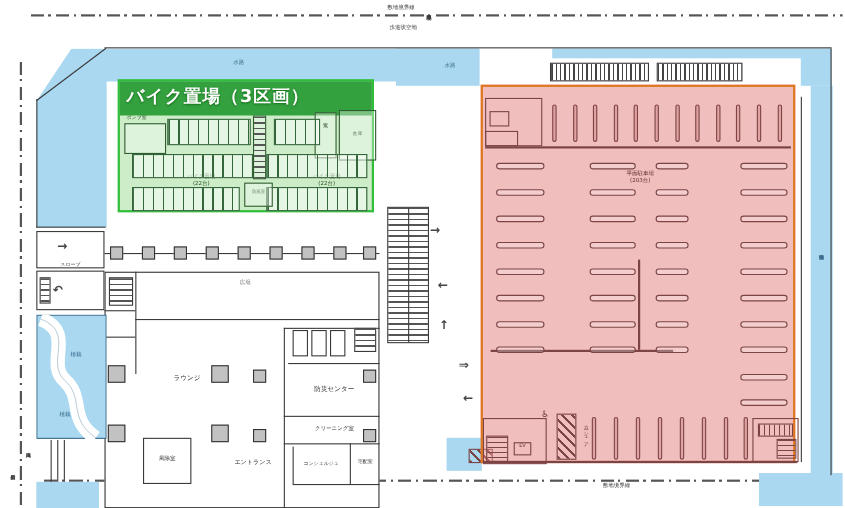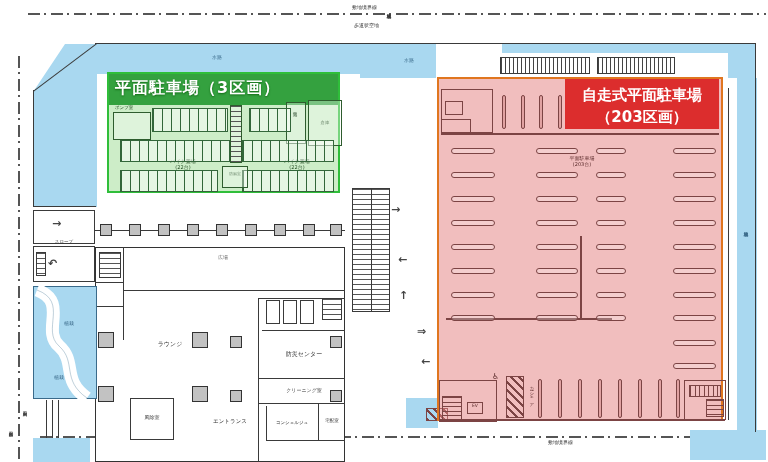--- a/index.html
+++ b/index.html
@@ -120,21 +120,21 @@
     </div>
 
   <svg class="abs" style="left:33px;top:286px;z-index:2" width="64" height="113" viewBox="0 0 64 113">
     <rect x="0.5" y="0.5" width="63" height="112" fill="#a9d8f0" stroke="#3a6a8a" stroke-width="1"></rect>
     <path d="M4,4 C36,16 8,44 26,60 C44,76 28,94 54,112" stroke="#ffffff" stroke-width="13" fill="none"></path>
     <path d="M4,4 C36,16 8,44 26,60 C44,76 28,94 54,112" stroke="#3a6a8a" stroke-width="0.8" fill="none" opacity="0.4"></path>
   </svg>
 
   <div class="zoneG" id="gz">
     <div class="bandG"></div>
-    <div class="titleG">平面駐車場（3区画）</div>
+    <div class="titleG">バイク置場（3区画）</div>
     <span class="t t45 tg" style="left:6px;top:31px">ポンプ室</span>
     <span class="t t45 tg vtx" style="left:183px;top:34px">電気室</span>
     <span class="t t45 tg tc" style="left:201px;top:46px;width:30px">倉庫</span>
     <span class="t" style="left:38px;top:84px;width:72px;font-size:5px;text-align:center">
       <span class="tg">バイク置場</span><br>
       <span class="tg">(22台)</span>
     </span>
     <span class="t" style="left:152px;top:84px;width:72px;font-size:5px;text-align:center">
       <span class="tg">バイク置場</span><br>
       <span class="tg">(22台)</span>
@@ -147,24 +147,20 @@
       <div class="rack" style="left: 140px; top: 34px; width: 42px; height: 24px;"></div>
       <div class="rack" style="left: 11px; top: 66px; width: 110px; height: 22px;"></div>
       <div class="rack" style="left: 133px; top: 66px; width: 92px; height: 22px;"></div>
       <div class="rack" style="left: 11px; top: 96px; width: 98px; height: 22px;"></div>
       <div class="rack" style="left: 133px; top: 96px; width: 92px; height: 22px;"></div>
       <div class="wallG hatchHd" style="left: 121px; top: 31px; width: 12px; height: 58px;"></div>
       <div class="wallG" style="left: 113px; top: 92px; width: 26px; height: 22px;"></div>
     </div>
 
   <div class="zoneR" id="rz">
-    <div class="lblR">
-      <div>自走式平面駐車場</div>
-      <div>（203区画）</div>
-    </div>
     <span class="t" style="left:110px;top:76px;width:66px;font-size:5px;text-align:center">
       <span class="tr2">平面駐車場</span><br>
       <span class="tr2">(203台)</span>
     </span>
     <span class="t tr2 tc" style="left:29px;top:324px;width:14px;font-size:4.5px">EV</span>
     <span class="t tr2 vtx" style="left:90px;top:304px;font-size:4.5px">カーシェア</span>
     <span class="t tr2" style="left:53px;top:293px;font-size:8px">♿</span>
   <div class="wallR" style="left: 2px; top: 10px; width: 52px; height: 44px;"></div>
       <div class="wallR" style="left: 6px; top: 22px; width: 18px; height: 14px;"></div>
       <div class="wallR" style="left: 2px; top: 40px; width: 30px; height: 14px;"></div>

